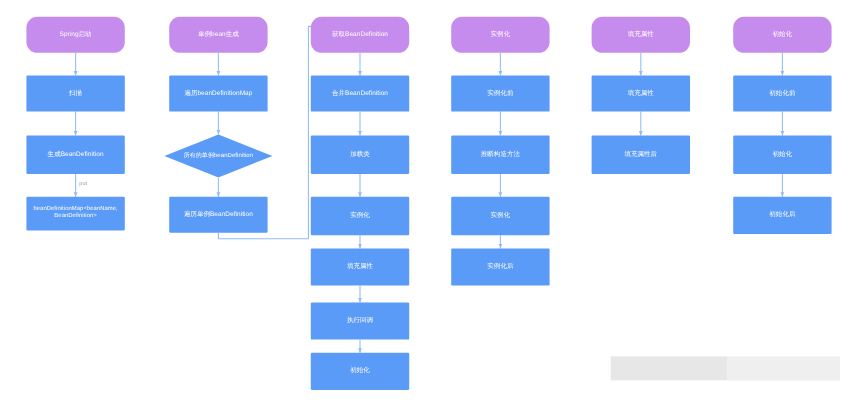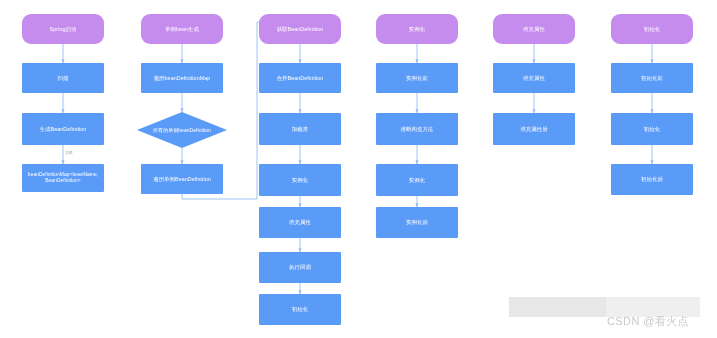--- a/index.html
+++ b/index.html
@@ -186,15 +186,14 @@
   <div class="node start" style="left:611px; top:14px; width:82px; height:30px;">初始化</div>
 
   <div class="node proc" style="left:611px; top:63px; width:82px; height:30px;">初始化前</div>
 
   <div class="node proc" style="left:611px; top:113px; width:82px; height:32px;">初始化</div>
 
   <div class="node proc" style="left:611px; top:164px; width:82px; height:31px;">初始化后</div>
 
   <div class="wm-block" style="left:509px; top:297px; width:97px; height:20px;"></div>
   <div class="wm-block b2" style="left:606px; top:297px; width:94px; height:20px;"></div>
-  <div class="watermark" style="left:607px; top:314px;">CSDN @看火点</div>
 
 </div>
 
 </body></html>

